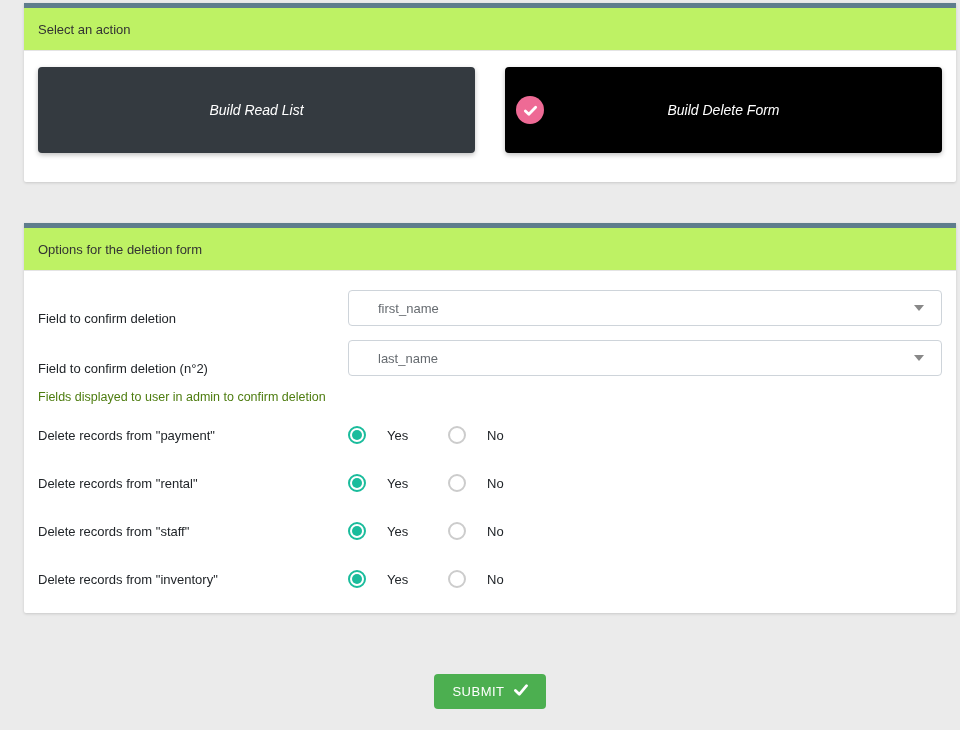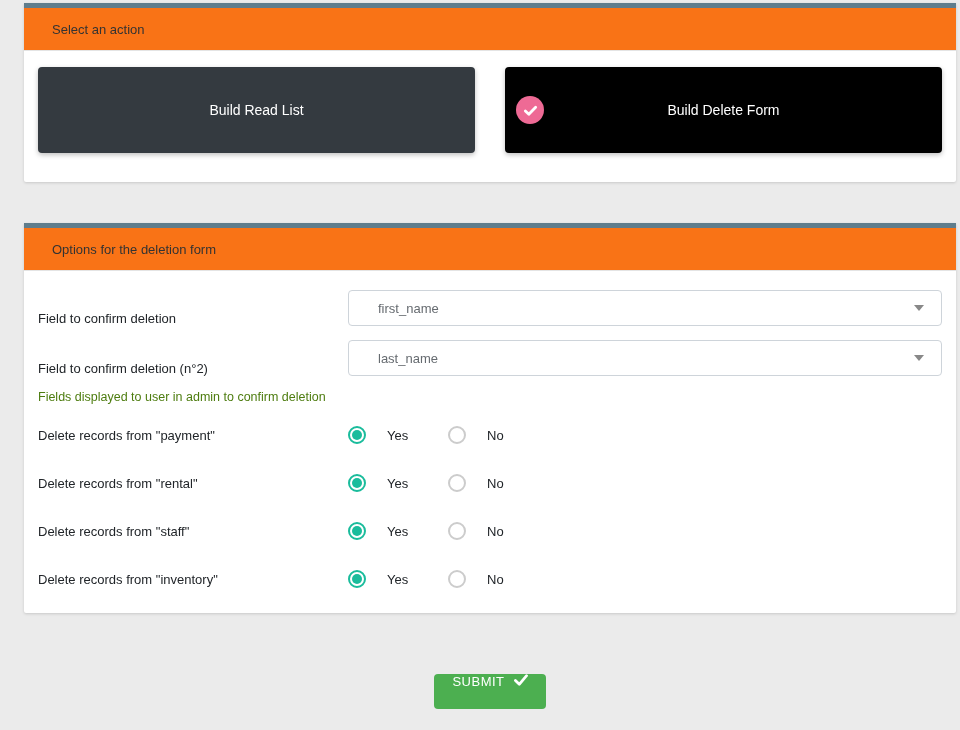--- a/index.html
+++ b/index.html
@@ -11,31 +11,32 @@
   }
   .panel {
     margin-left: 24px;
     width: 932px;
     background: #ffffff;
     box-shadow: 0 1px 3px rgba(0,0,0,0.15);
     border-radius: 0 0 2px 2px;
   }
   .panel-topbar { height: 5px; background: #5f7d8c; }
   .panel-header {
-    background: #f97316;
+    background: #bef264;
     border-bottom: 1px solid #e4e4e4;
-    padding: 14px 14px 13px 28px;
+    padding: 14px 14px 13px 14px;
     font-size: 13px;
     color: #333333;
   }
   #action-panel { margin-top: 3px; }
   .action-body {
     padding: 16px 14px 29px 14px;
     display: flex;
     gap: 30px;
+    font-style: italic;
   }
   .action-btn {
     flex: 1;
     height: 86px;
     border-radius: 4px;
     background: #343a40;
     color: #ffffff;
     font-size: 14px;
     display: flex;
     align-items: center;
@@ -145,21 +146,21 @@
     height: 35px;
     padding: 0 18px;
     background: #4caf50;
     border: none;
     border-radius: 4px;
     color: #ffffff;
     font-size: 13px;
     font-family: "Liberation Sans", "DejaVu Sans", sans-serif;
     letter-spacing: 0.5px;
     display: flex;
-    align-items: flex-start;
+    align-items: center;
     gap: 9px;
     cursor: pointer;
   }
 </style>
 </head>
 <body>
 
 <div class="panel" id="action-panel">
   <div class="panel-topbar"></div>
   <div class="panel-header">

